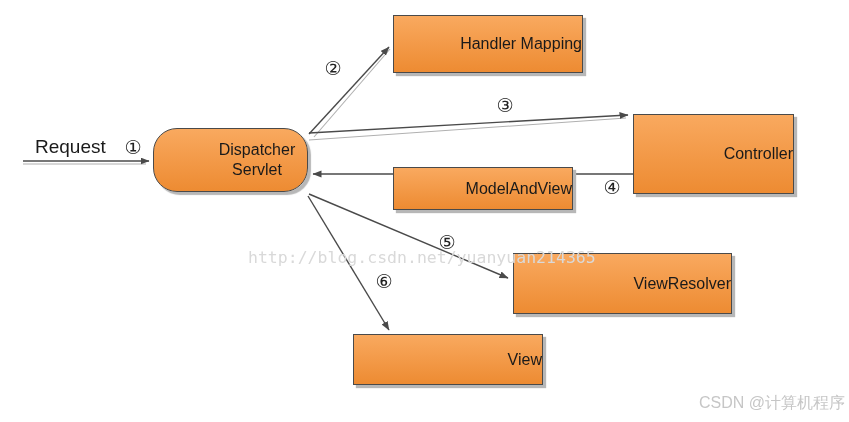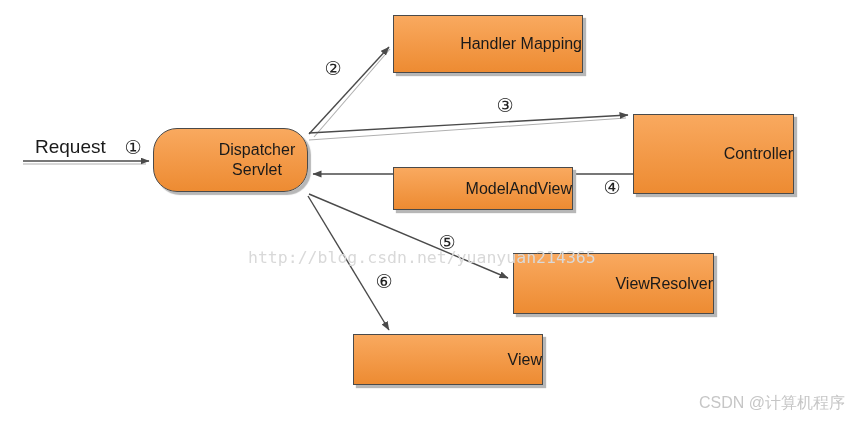--- a/index.html
+++ b/index.html
@@ -40,21 +40,21 @@
     color: var(--text);
     font-size: 16px;
     line-height: 1.25;
   }
   .box .lbl { display: inline-block; }
   #box-dispatcher { left: 153px; top: 128px; width: 155px; height: 64px; border-radius: 24px; }
   #box-dispatcher .lbl { max-width: 100px; }
   #box-handler    { left: 393px; top: 15px;  width: 190px; height: 58px; }
   #box-controller { left: 633px; top: 114px; width: 161px; height: 80px; }
   #box-mav        { left: 393px; top: 167px; width: 180px; height: 43px; }
-  #box-resolver   { left: 513px; top: 253px; width: 201px; height: 61px; }
+  #box-resolver   { left: 513px; top: 253px; width: 219px; height: 61px; }
   #box-view       { left: 353px; top: 334px; width: 190px; height: 51px; }
 
   .step {
     position: absolute;
     transform: translate(-50%, -50%);
     font-size: 19px;
     color: #222222;
     font-family: "DejaVu Sans", sans-serif;
   }
   #step-1 { left: 133px; top: 147px; }

